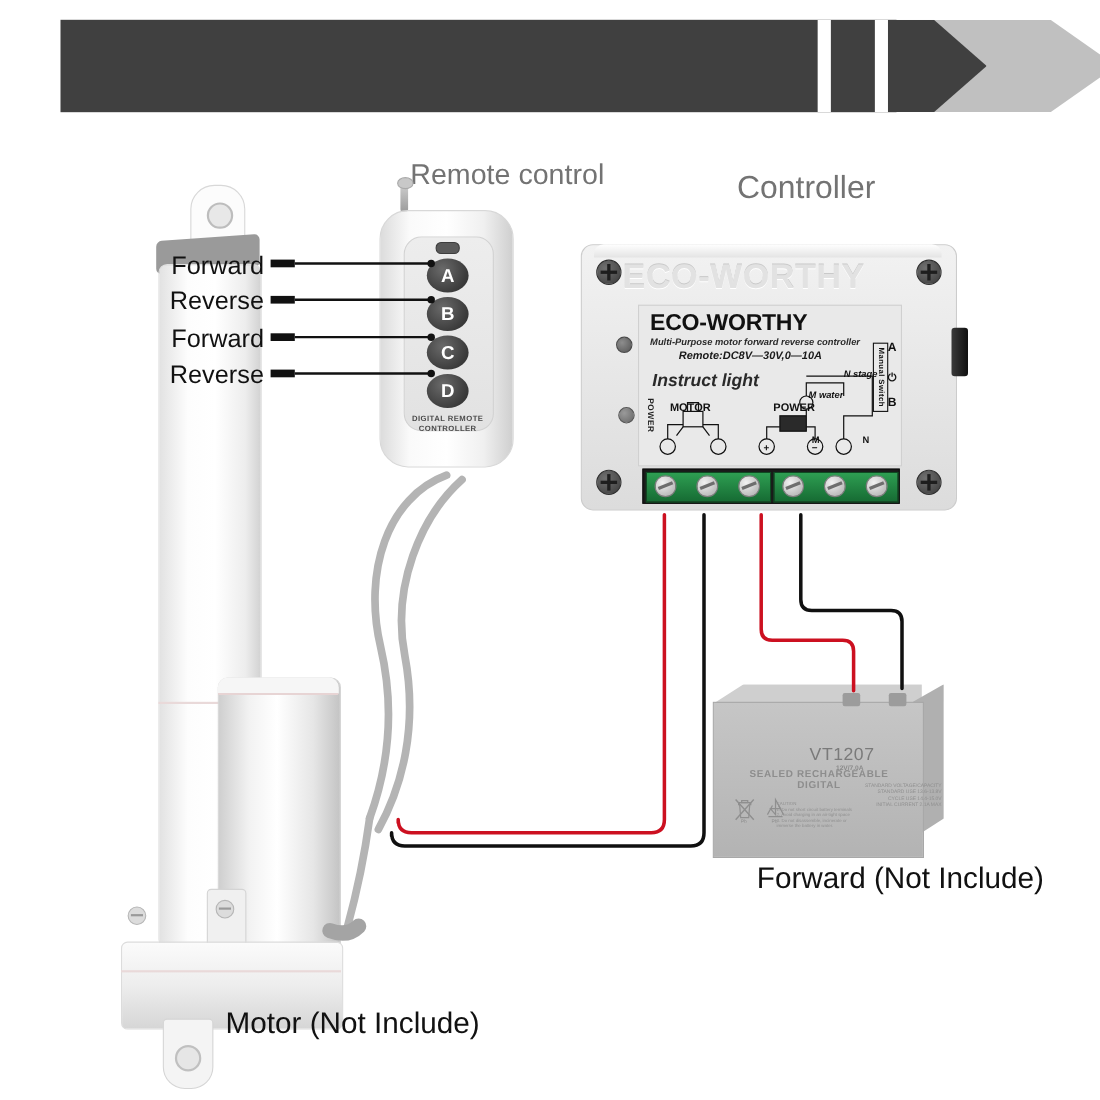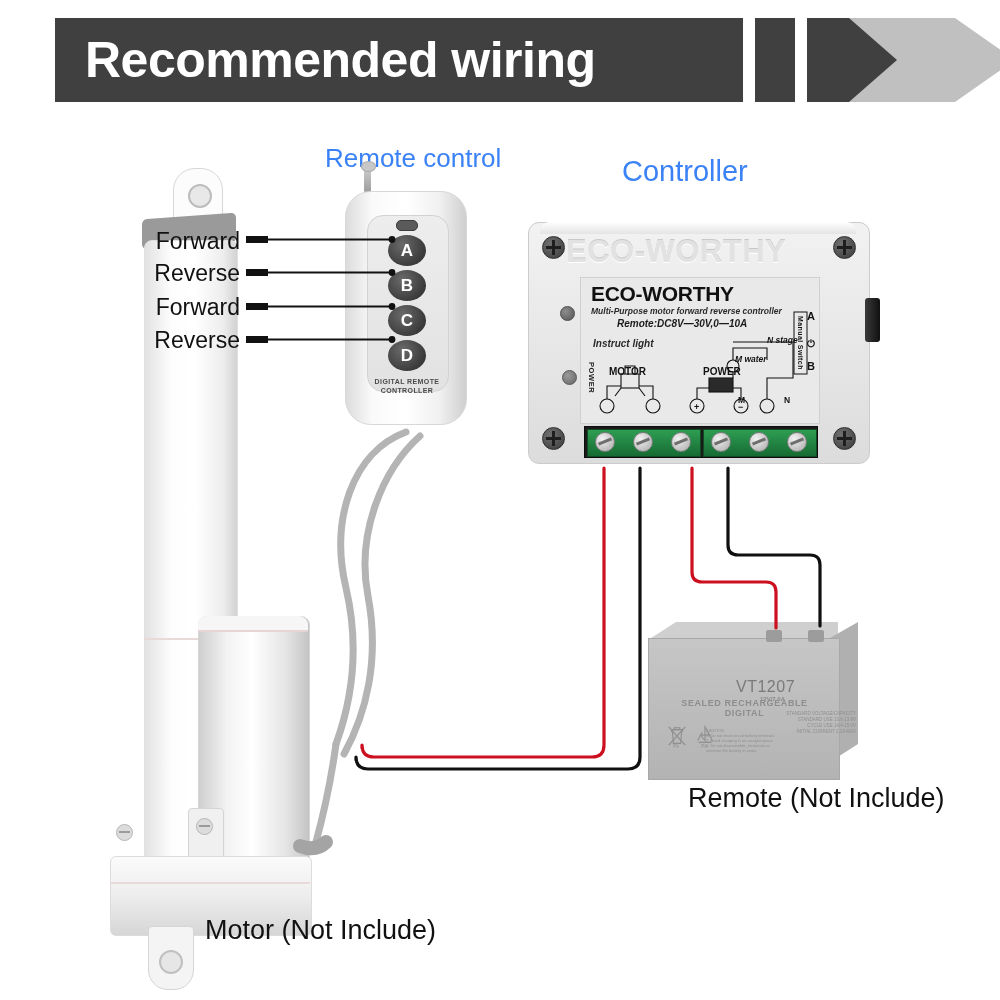--- a/index.html
+++ b/index.html
@@ -17,21 +17,21 @@
   #banner .chev2{position:absolute;left:752px;top:0;width:90px;height:84px;background:#404040;
       clip-path:polygon(0 0,42px 0,90px 42px,42px 84px,0 84px);}
   #banner .chev-white1{position:absolute;left:688px;top:0;width:90px;height:84px;background:#ffffff;
       clip-path:polygon(0 0,42px 0,90px 42px,42px 84px,0 84px);}
   #banner .chev-white2{position:absolute;left:740px;top:0;width:90px;height:84px;background:#ffffff;
       clip-path:polygon(0 0,42px 0,90px 42px,42px 84px,0 84px);}
   #banner-title{position:absolute;left:30px;top:8px;color:#ffffff;font-size:50px;font-weight:bold;
       letter-spacing:-0.5px;line-height:68px;white-space:nowrap;}
 
   
-  .heading{font-size:26px;color:#3b82f6;white-space:nowrap;}
+  .heading{font-size:26px;color:#737373;white-space:nowrap;margin-left:48px;}
   .caption{font-size:27px;color:#111;white-space:nowrap;}
   .callout{font-size:23px;color:#111;white-space:nowrap;text-align:right;}
 
   
   #actuator{left:70px;top:168px;width:250px;height:790px;}
   .act-eyelet{position:absolute;left:103px;top:0;width:48px;height:62px;background:#fcfcfc;
       border:1px solid #d8d8d8;border-radius:22px 22px 6px 6px;}
   .act-eyelet-hole{position:absolute;left:118px;top:16px;width:20px;height:20px;border-radius:50%;
       background:#e8e8e8;border:2px solid #bdbdbd;}
   .act-collar{position:absolute;left:72px;top:48px;width:94px;height:30px;background:#9a9a9a;
@@ -91,21 +91,21 @@
   .ctl-screw::before{content:"";position:absolute;left:3px;top:9px;width:15px;height:3px;background:#1e1e1e;}
   .ctl-screw::after{content:"";position:absolute;left:9px;top:3px;width:3px;height:15px;background:#1e1e1e;}
   .ctl-label{position:absolute;left:52px;top:55px;width:238px;height:145px;background:#e9e9e9;
       border:1px solid #d0d0d0;}
   .ctl-brand{position:absolute;left:10px;top:4px;font-size:21px;font-weight:bold;color:#111;
       letter-spacing:-0.3px;white-space:nowrap;}
   .ctl-sub{position:absolute;left:10px;top:28px;font-size:8.5px;font-style:italic;font-weight:bold;
       color:#2a2a2a;white-space:nowrap;text-align:right;}
   .ctl-input{position:absolute;left:36px;top:40px;font-size:10px;font-style:italic;font-weight:bold;
       color:#1a1a1a;white-space:nowrap;}
-  .ctl-instruct{position:absolute;left:12px;top:60px;font-size:10px;font-style:italic;font-weight:bold;
+  .ctl-instruct{position:absolute;left:12px;top:60px;font-size:16px;font-style:italic;font-weight:bold;
       color:#2a2a2a;white-space:nowrap;}
   .ctl-vpower{position:absolute;left:6px;top:84px;font-size:7.5px;font-weight:bold;color:#222;
       writing-mode:vertical-rl;letter-spacing:0.6px;}
   .ctl-motor-l{position:absolute;left:28px;top:88px;font-size:10px;font-weight:bold;color:#111;}
   .ctl-power-l{position:absolute;left:122px;top:88px;font-size:10px;font-weight:bold;color:#111;}
   .ctl-mstage{position:absolute;left:154px;top:76px;font-size:8.5px;font-weight:bold;color:#111;
       font-style:italic;}
   .ctl-nstage{position:absolute;left:186px;top:57px;font-size:8.5px;font-weight:bold;color:#111;
       font-style:italic;}
   .ctl-m{position:absolute;left:157px;top:117px;font-size:8.5px;font-weight:bold;color:#111;}
@@ -153,21 +153,20 @@
 </head>
 <body>
 
 <div id="banner" class="abs">
   <div class="bar-dark"></div>
   <div class="chev-light"></div>
   <div class="chev-white1"></div>
   <div class="chev1"></div>
   <div class="chev-white2"></div>
   <div class="chev2"></div>
-  <div id="banner-title">Recommended wiring</div>
 </div>
 
 <div id="actuator" class="abs">
   <div class="act-eyelet"></div>
   <div class="act-eyelet-hole"></div>
   <div class="act-collar"></div>
   <div class="act-tube"></div>
   <div class="act-tube-line" style="top:470px;"></div>
   <div class="act-motor"></div>
   <div class="act-motor-cap"></div>
@@ -287,21 +286,21 @@
     <path d="M3 3 L21 23 M21 3 L3 23" stroke="#8f8f8f" stroke-width="1.4"></path>
     <text x="8" y="26" font-size="5" fill="#8f8f8f" font-family="'Liberation Sans',sans-serif">Pb</text>
   </svg>
   <svg class="bat-icon" style="left:46px;" viewBox="0 0 24 26">
     <path d="M12 3 L17 12 L12 12 L12 18 L7 12 L12 12 Z" fill="none" stroke="#8f8f8f" stroke-width="1.2"></path>
     <path d="M4 18 L9 9 M20 18 L15 9 M5 20 h14" fill="none" stroke="#8f8f8f" stroke-width="1.2"></path>
     <text x="8" y="26" font-size="5" fill="#8f8f8f" font-family="'Liberation Sans',sans-serif">Pb</text>
   </svg>
 </div>
 
-<div class="abs caption" style="left:688px;top:783px;">Remote (Not Include)</div>
+<div class="abs caption" style="left:688px;top:783px;">Forward (Not Include)</div>
 
 <svg id="wires" viewBox="0 0 1000 1000">
 
   <g>
     <rect x="246" y="236" width="22" height="7" fill="#111"></rect>
     <line x1="268" y1="239.5" x2="392" y2="239.5" stroke="#111" stroke-width="2.2"></line>
     <circle cx="392" cy="239.5" r="3.4" fill="#111"></circle>
 
     <rect x="246" y="269" width="22" height="7" fill="#111"></rect>
     <line x1="268" y1="272.5" x2="392" y2="272.5" stroke="#111" stroke-width="2.2"></line>

